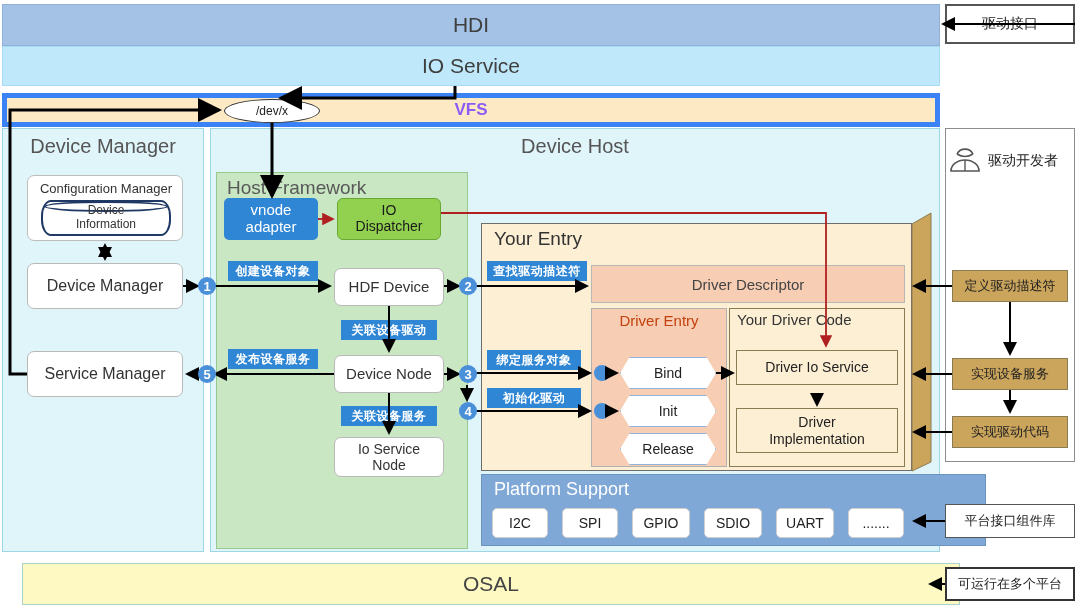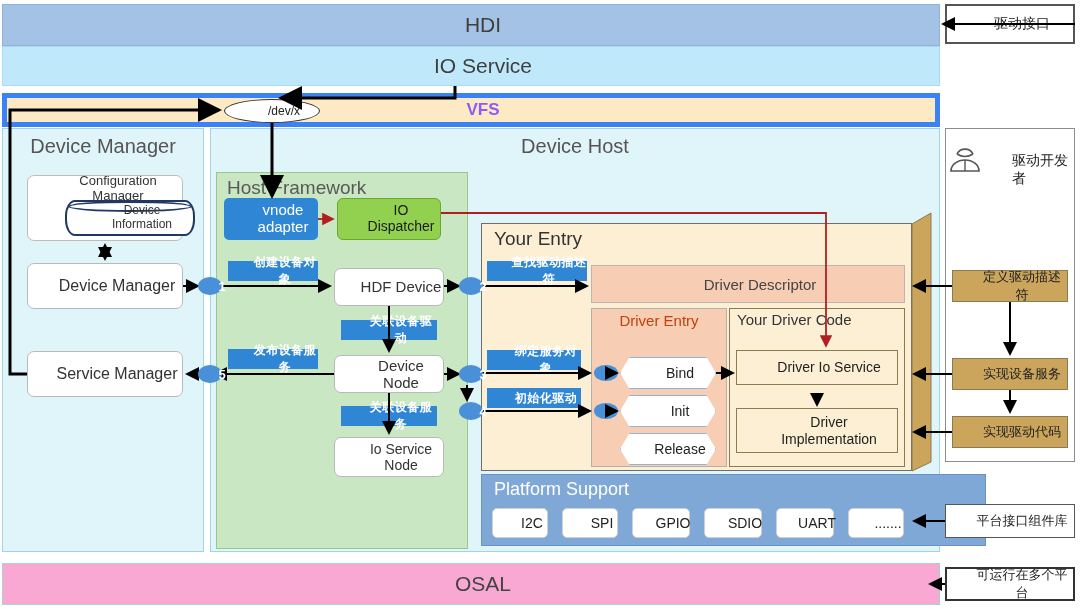--- a/index.html
+++ b/index.html
@@ -1,25 +1,25 @@
 <!DOCTYPE html>
 <html><head>
 <meta charset="utf-8">
 <style>
   html,body{margin:0;padding:0;background:#ffffff;}
   body{font-family:"Liberation Sans","DejaVu Sans",sans-serif;}
   #stage{position:relative;width:1080px;height:609px;background:#fff;overflow:hidden;}
-  .abs{position:absolute;box-sizing:border-box;padding-left:24px;}
+  .abs{position:absolute;box-sizing:border-box;}
   .ctr{display:flex;align-items:center;justify-content:center;text-align:center;}
 
   
   .hdi{background:#a3c2e5;border:1px solid #8fb0d8;color:#3f3f3f;font-size:21px;}
   .ioservice{background:#bfe8fa;border:1px solid #a8dcf2;color:#3f3f3f;font-size:21px;}
   .vfsbar{background:#fdeac4;border:5px solid #3b82f6;color:#8b5cf6;font-size:17px;font-weight:bold;}
-  .osal{background:#f9a8d4;border:1px solid #a9d2c8;color:#444;font-size:21px;}
+  .osal{background:#fef9c3;border:1px solid #a9d2c8;color:#444;font-size:21px;margin-left:20px;}
 
   
   .pane{background:#e0f5fa;border:1px solid #9fd6e4;}
   .paneTitle{position:absolute;left:0;right:0;top:6px;text-align:center;font-size:20px;color:#555;}
 
   .hostfw{background:#c9e7c2;border:1px solid #97c98d;}
   .hostfwTitle{position:absolute;left:10px;top:4px;font-size:19px;color:#595959;}
 
   .yourdriver{background:#fdefd4;border:1px solid #6d6d6d;}
   .yourdriverTitle{position:absolute;left:12px;top:4px;font-size:19px;color:#333;}

